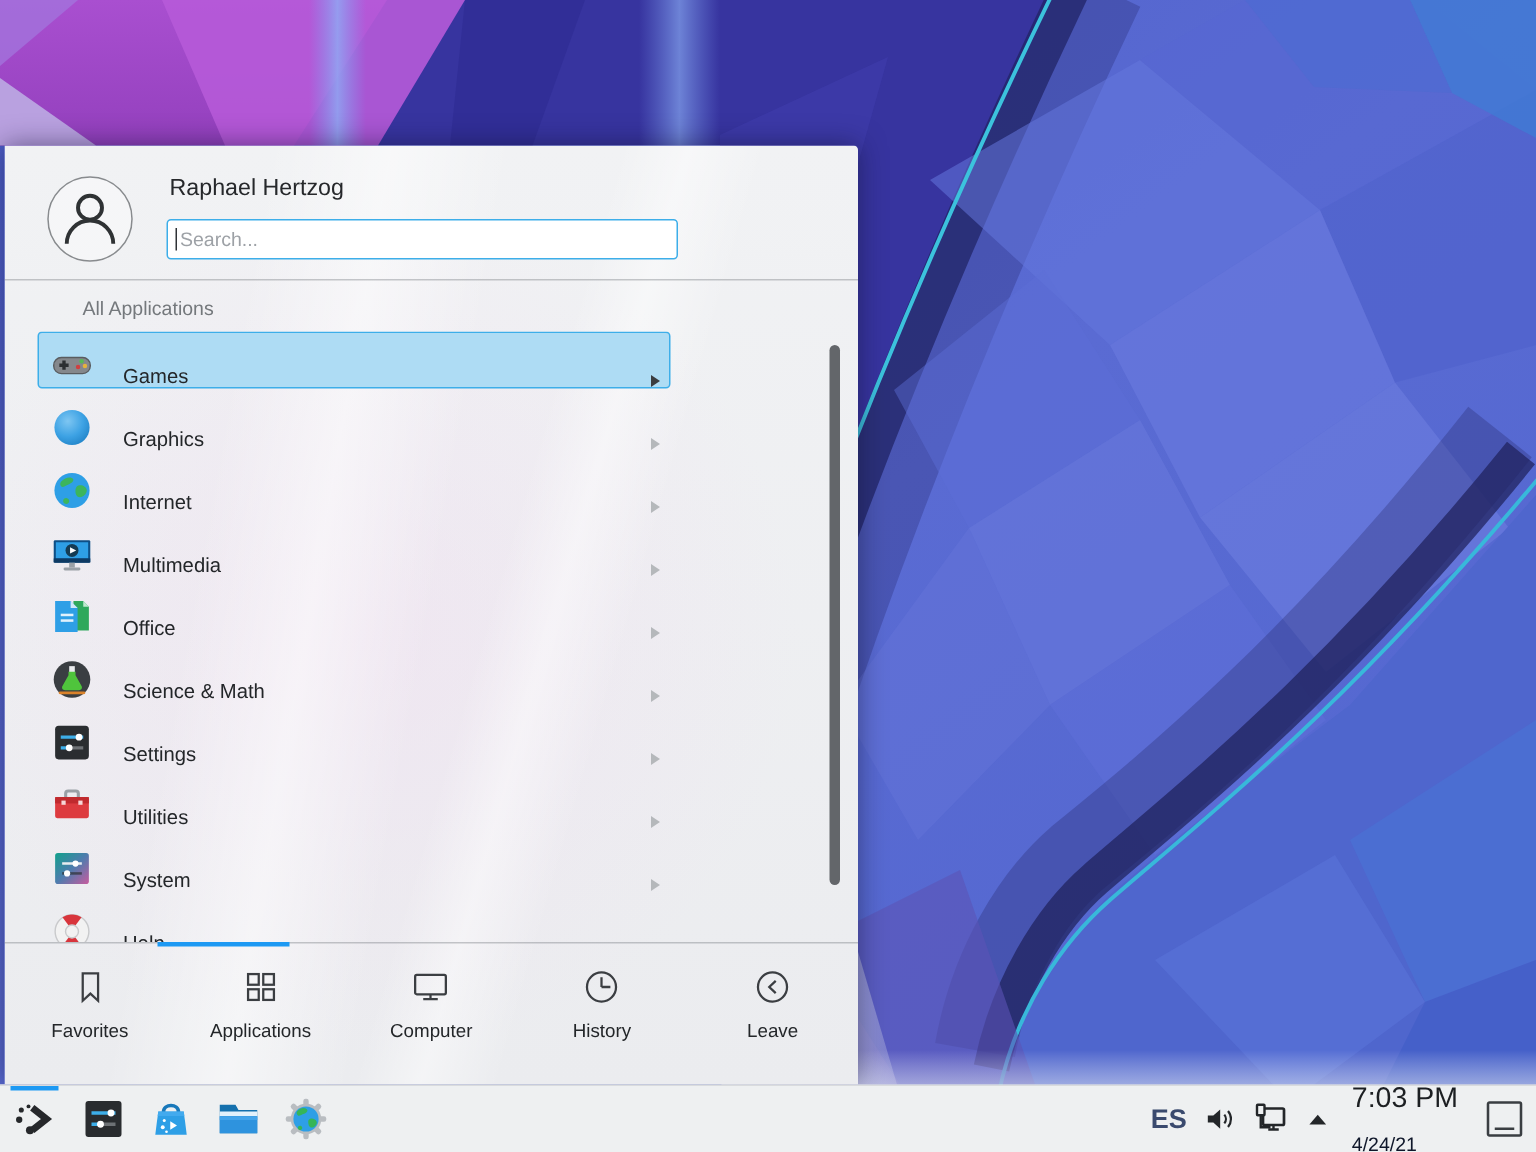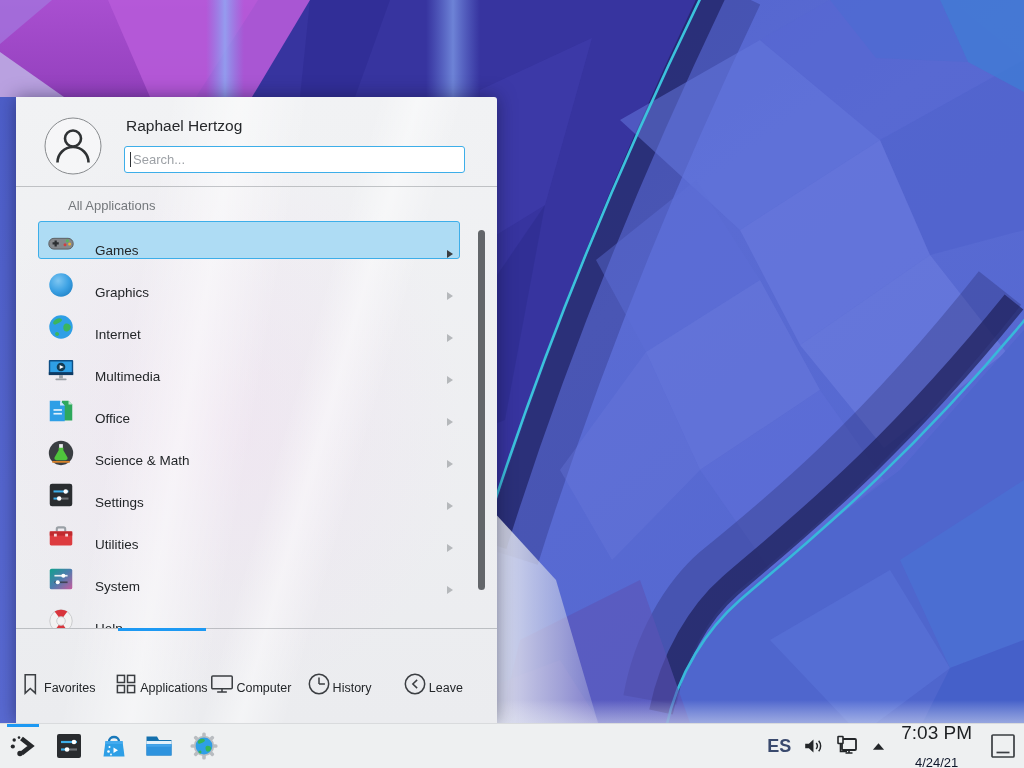--- a/index.html
+++ b/index.html
@@ -5,21 +5,21 @@
   * { margin:0; padding:0; box-sizing:border-box; }
   html,body { background:#000; }
   .desktop {
     position:relative; width:1024px; height:768px; overflow:hidden;
     font-family:"Liberation Sans", sans-serif; -webkit-font-smoothing:antialiased;
   }
   .wallpaper { position:absolute; inset:0; }
 
   
   .launcher {
-    position:absolute; left:16px; top:97px; width:481px; height:626px;
+    position:absolute; left:3px; top:97px; width:569px; height:626px;
     border-radius:0 3px 0 0;
     background:
       linear-gradient(106deg, rgba(255,255,255,0) 55%, rgba(255,255,255,.45) 61%, rgba(255,255,255,0) 68%),
       linear-gradient(100deg, rgba(255,255,255,0) 26%, rgba(255,255,255,.5) 38%, rgba(255,255,255,0) 50%),
       radial-gradient(ellipse at 42% 52%, rgba(240,219,240,.45), rgba(240,220,240,0) 62%),
       linear-gradient(#f1f2f4, #ebecef);
     box-shadow: 0 0 18px rgba(15,15,45,.5);
   }
   .lch-header { position:absolute; top:0; left:0; right:0; height:90px;
     border-bottom:1px solid rgba(110,115,122,.38); }
@@ -45,34 +45,34 @@
     border-left:6px solid #b5b8bb; border-top:4.5px solid transparent; border-bottom:4.5px solid transparent; }
   .cat-row.selected .cat-arrow { border-left-color:#3a3d40; }
 
   .scrollbar { position:absolute; right:12px; top:133px; width:7px; height:360px;
     background:#63666a; border-radius:4px; }
 
   .lch-footer { position:absolute; left:0; top:531px; right:0; bottom:0;
     border-top:1px solid rgba(110,115,122,.38); }
   .tab-indicator { position:absolute; left:102px; top:-1px; width:88px; height:3px; background:#1d99f3; }
   .tabs { display:flex; height:100%; }
-  .tab { flex:1; display:flex; flex-direction:row; align-items:center; padding-top:15px; cursor:default; }
+  .tab { flex:1; display:flex; flex-direction:column; align-items:center; padding-top:15px; cursor:default; }
   .tab svg { width:28px; height:28px; display:block; }
   .tab-label { margin-top:8px; font-size:12.5px; color:#232629; }
 
   
   .taskbar { position:absolute; left:0; top:723px; width:1024px; height:45px;
     background:#eef0f1; border-top:1px solid #d9dbdd; display:flex; align-items:center; }
   .task-apps { display:flex; gap:13px; padding-left:8px; align-items:center; }
   .task-btn { position:relative; width:32px; height:32px; }
   .task-btn svg { width:32px; height:32px; display:block; }
   .active-line { position:absolute; left:7px; top:0; width:32px; height:3px; background:#1d99f3; }
   .tray { margin-left:auto; display:flex; align-items:center; gap:11px; padding-right:8px; }
   .kbd-layout { font-size:18px; font-weight:bold; color:#3a4a6e; }
-  .clock { display:flex; flex-direction:column; align-items:center; line-height:1; margin:0 5px; }
+  .clock { display:flex; flex-direction:column; line-height:1; margin:0 5px; }
   .clock .time { font-size:19px; color:#1c1f22; }
   .clock .date { font-size:13px; color:#0f172a; margin-top:14px; }
   .show-desktop { width:26px; height:26px; margin-left:2px; }
 </style>
 </head>
 <body>
 
 <div class="desktop">
 
   <div class="wallpaper">

